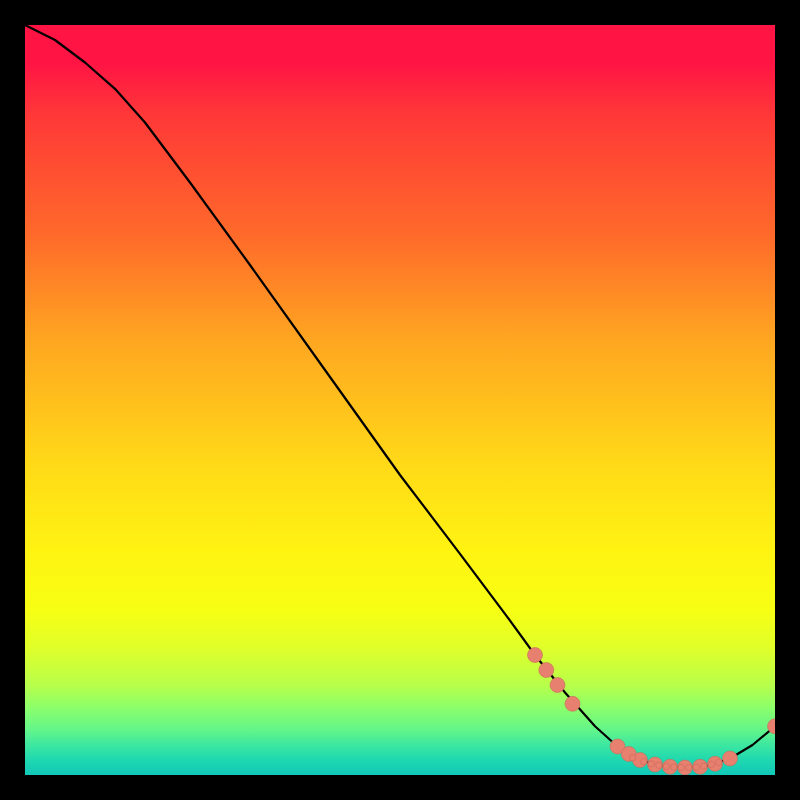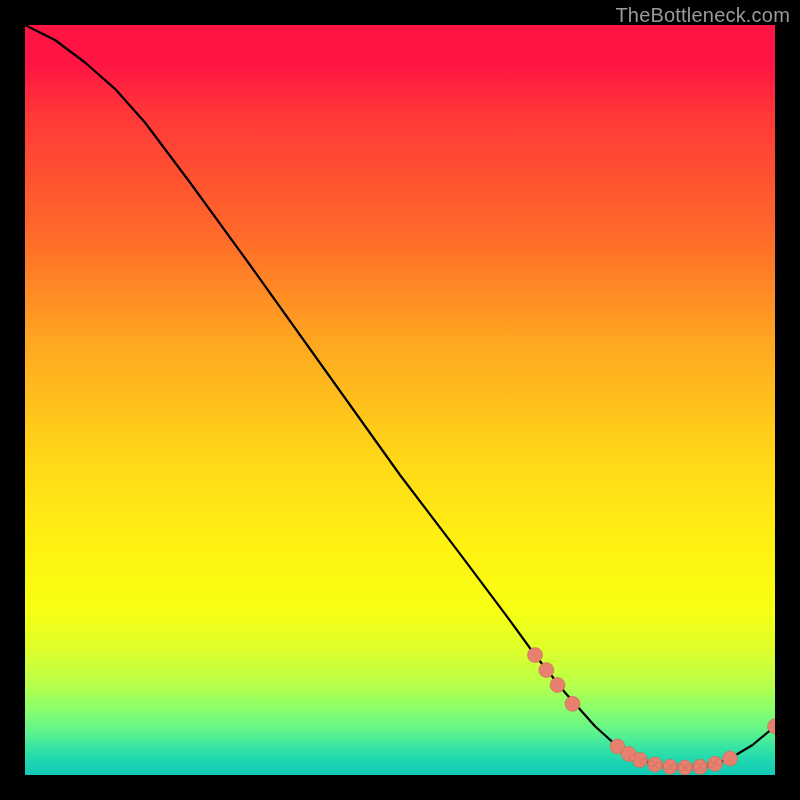--- a/index.html
+++ b/index.html
@@ -102,14 +102,13 @@
           <circle cx="648.8" cy="742.1" r="3.2" fill="#e8806f" stroke="#c86a5a" stroke-width="0.6"></circle>
           <circle cx="656.3" cy="742.5" r="3.2" fill="#e8806f" stroke="#c86a5a" stroke-width="0.6"></circle>
           <circle cx="663.8" cy="742.5" r="3.2" fill="#e8806f" stroke="#c86a5a" stroke-width="0.6"></circle>
           <circle cx="671.3" cy="742.1" r="3.2" fill="#e8806f" stroke="#c86a5a" stroke-width="0.6"></circle>
           <circle cx="678.8" cy="741.0" r="3.2" fill="#e8806f" stroke="#c86a5a" stroke-width="0.6"></circle>
           <circle cx="686.3" cy="739.5" r="3.2" fill="#e8806f" stroke="#c86a5a" stroke-width="0.6"></circle>
           <circle cx="693.8" cy="737.3" r="3.2" fill="#e8806f" stroke="#c86a5a" stroke-width="0.6"></circle>
         </g>
     </svg>
   </div>
-  <div class="watermark">TheBottleneck.com</div>
 </div>
 
 </body></html>

